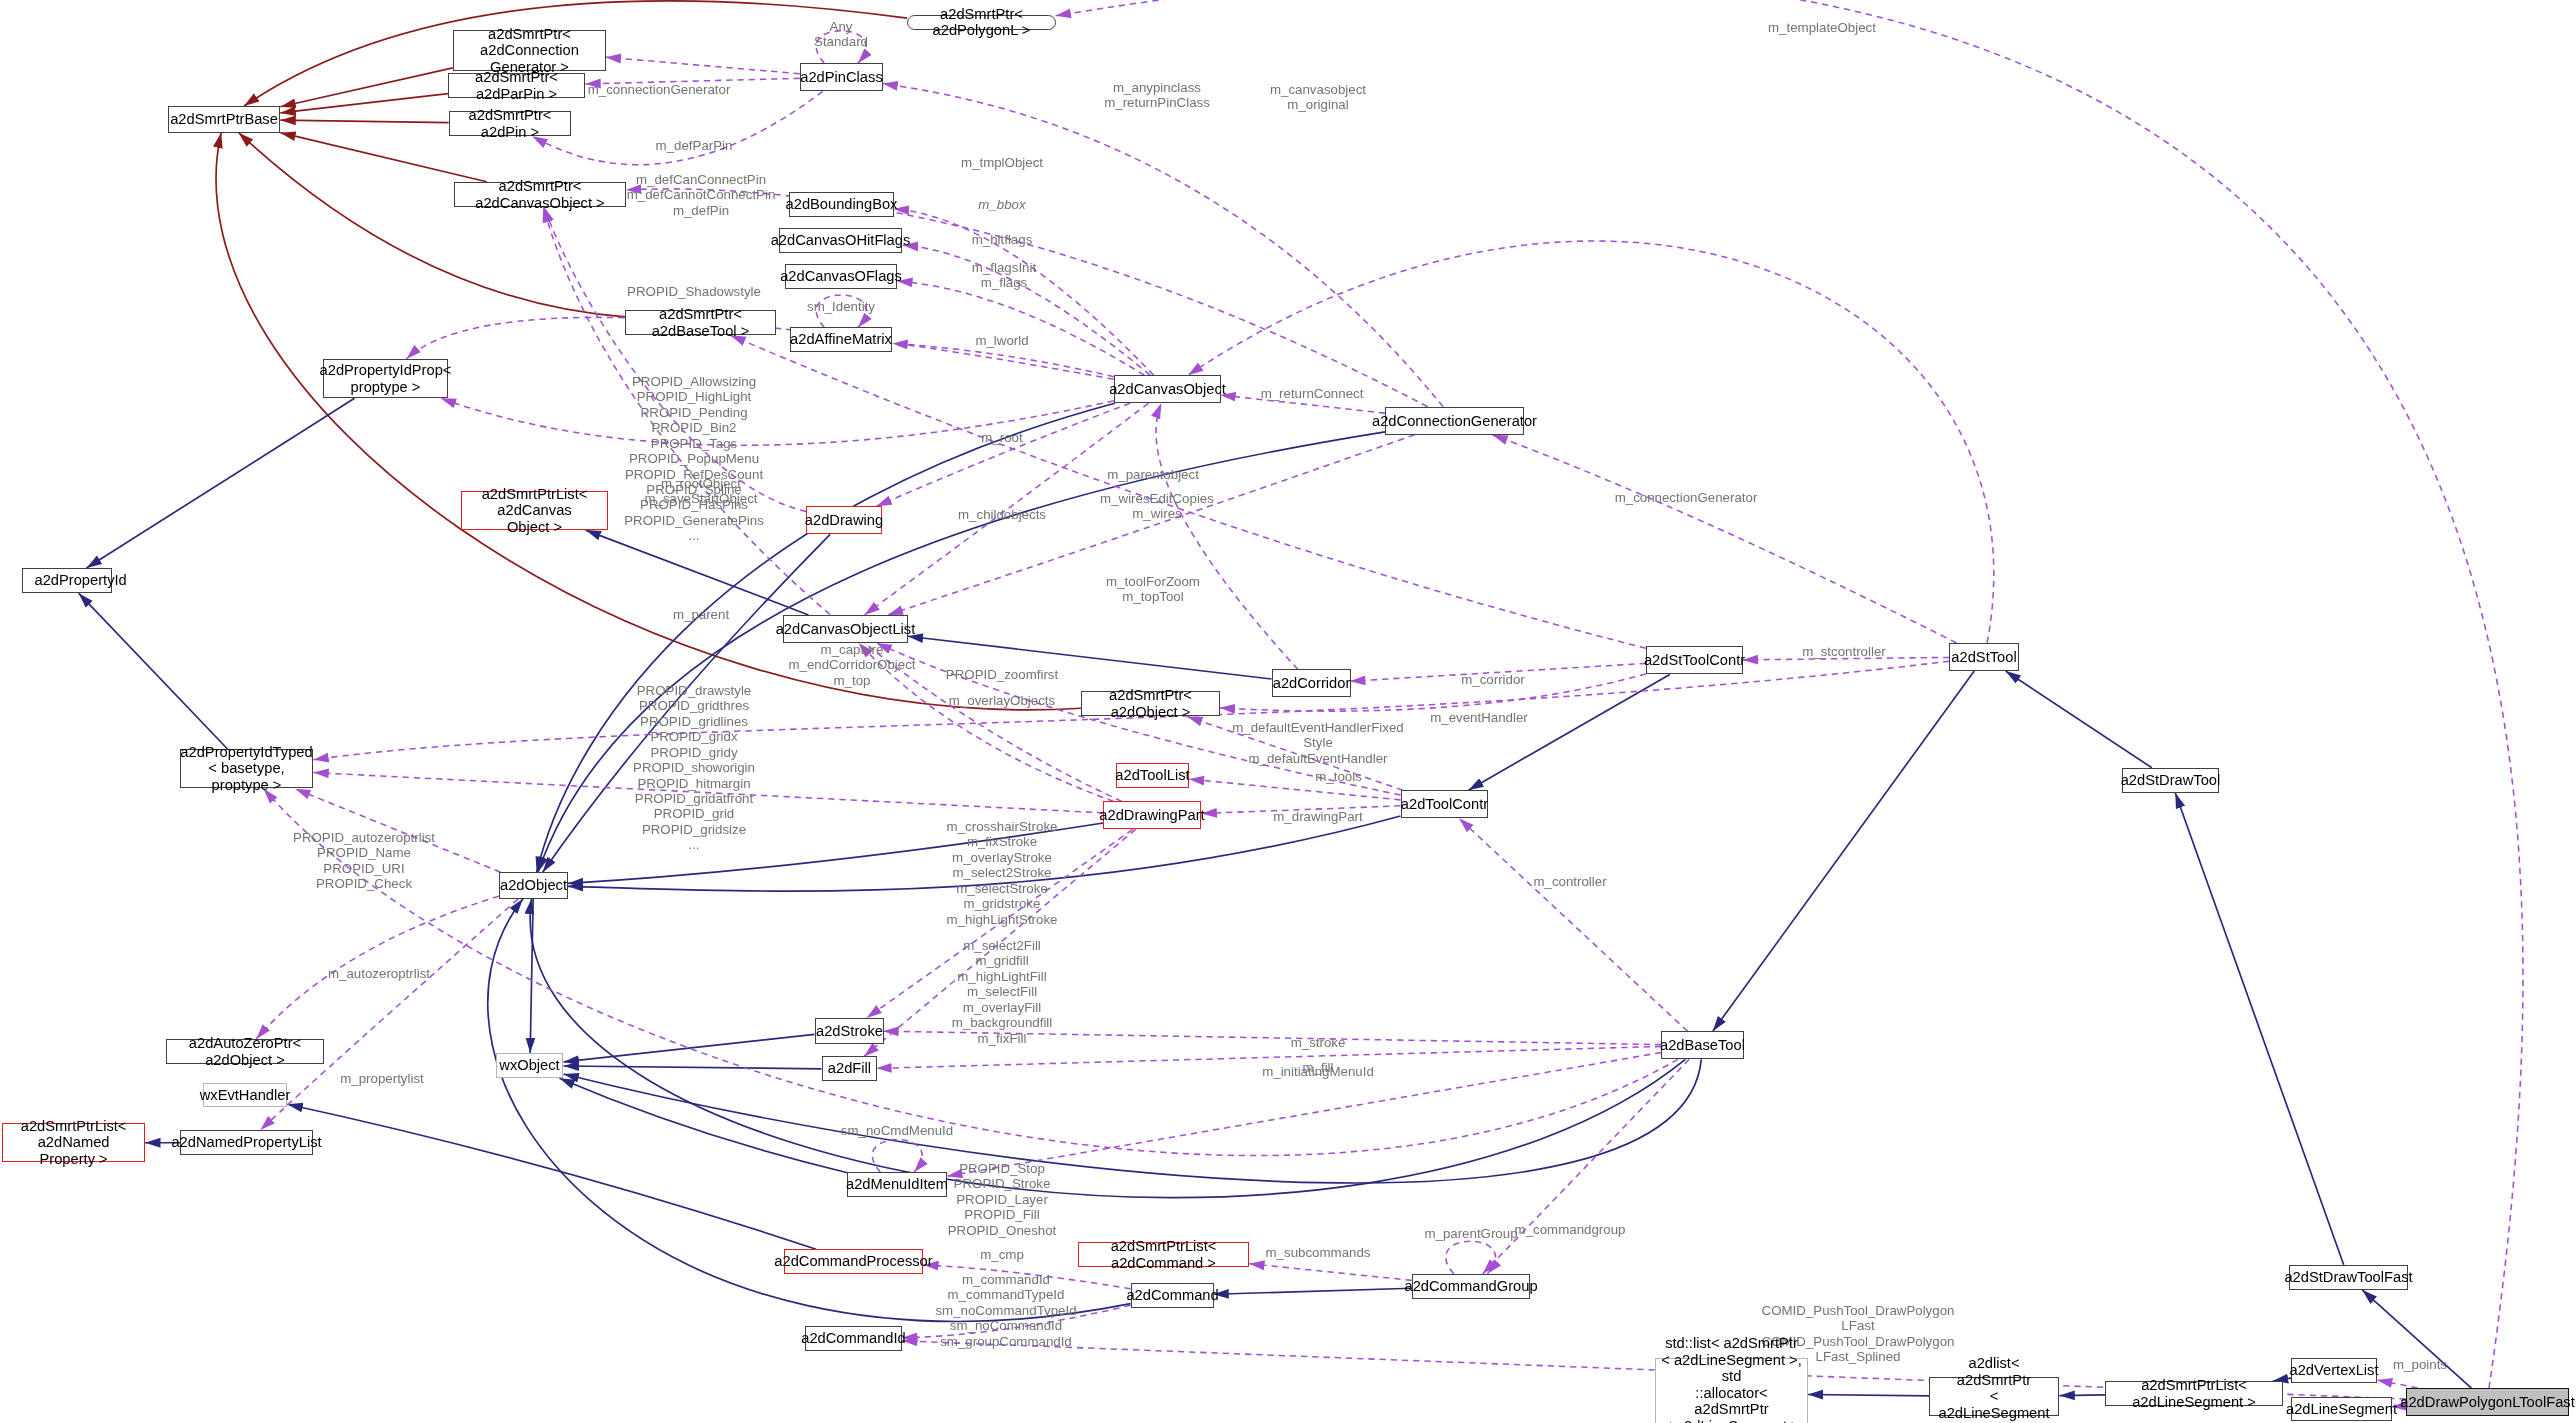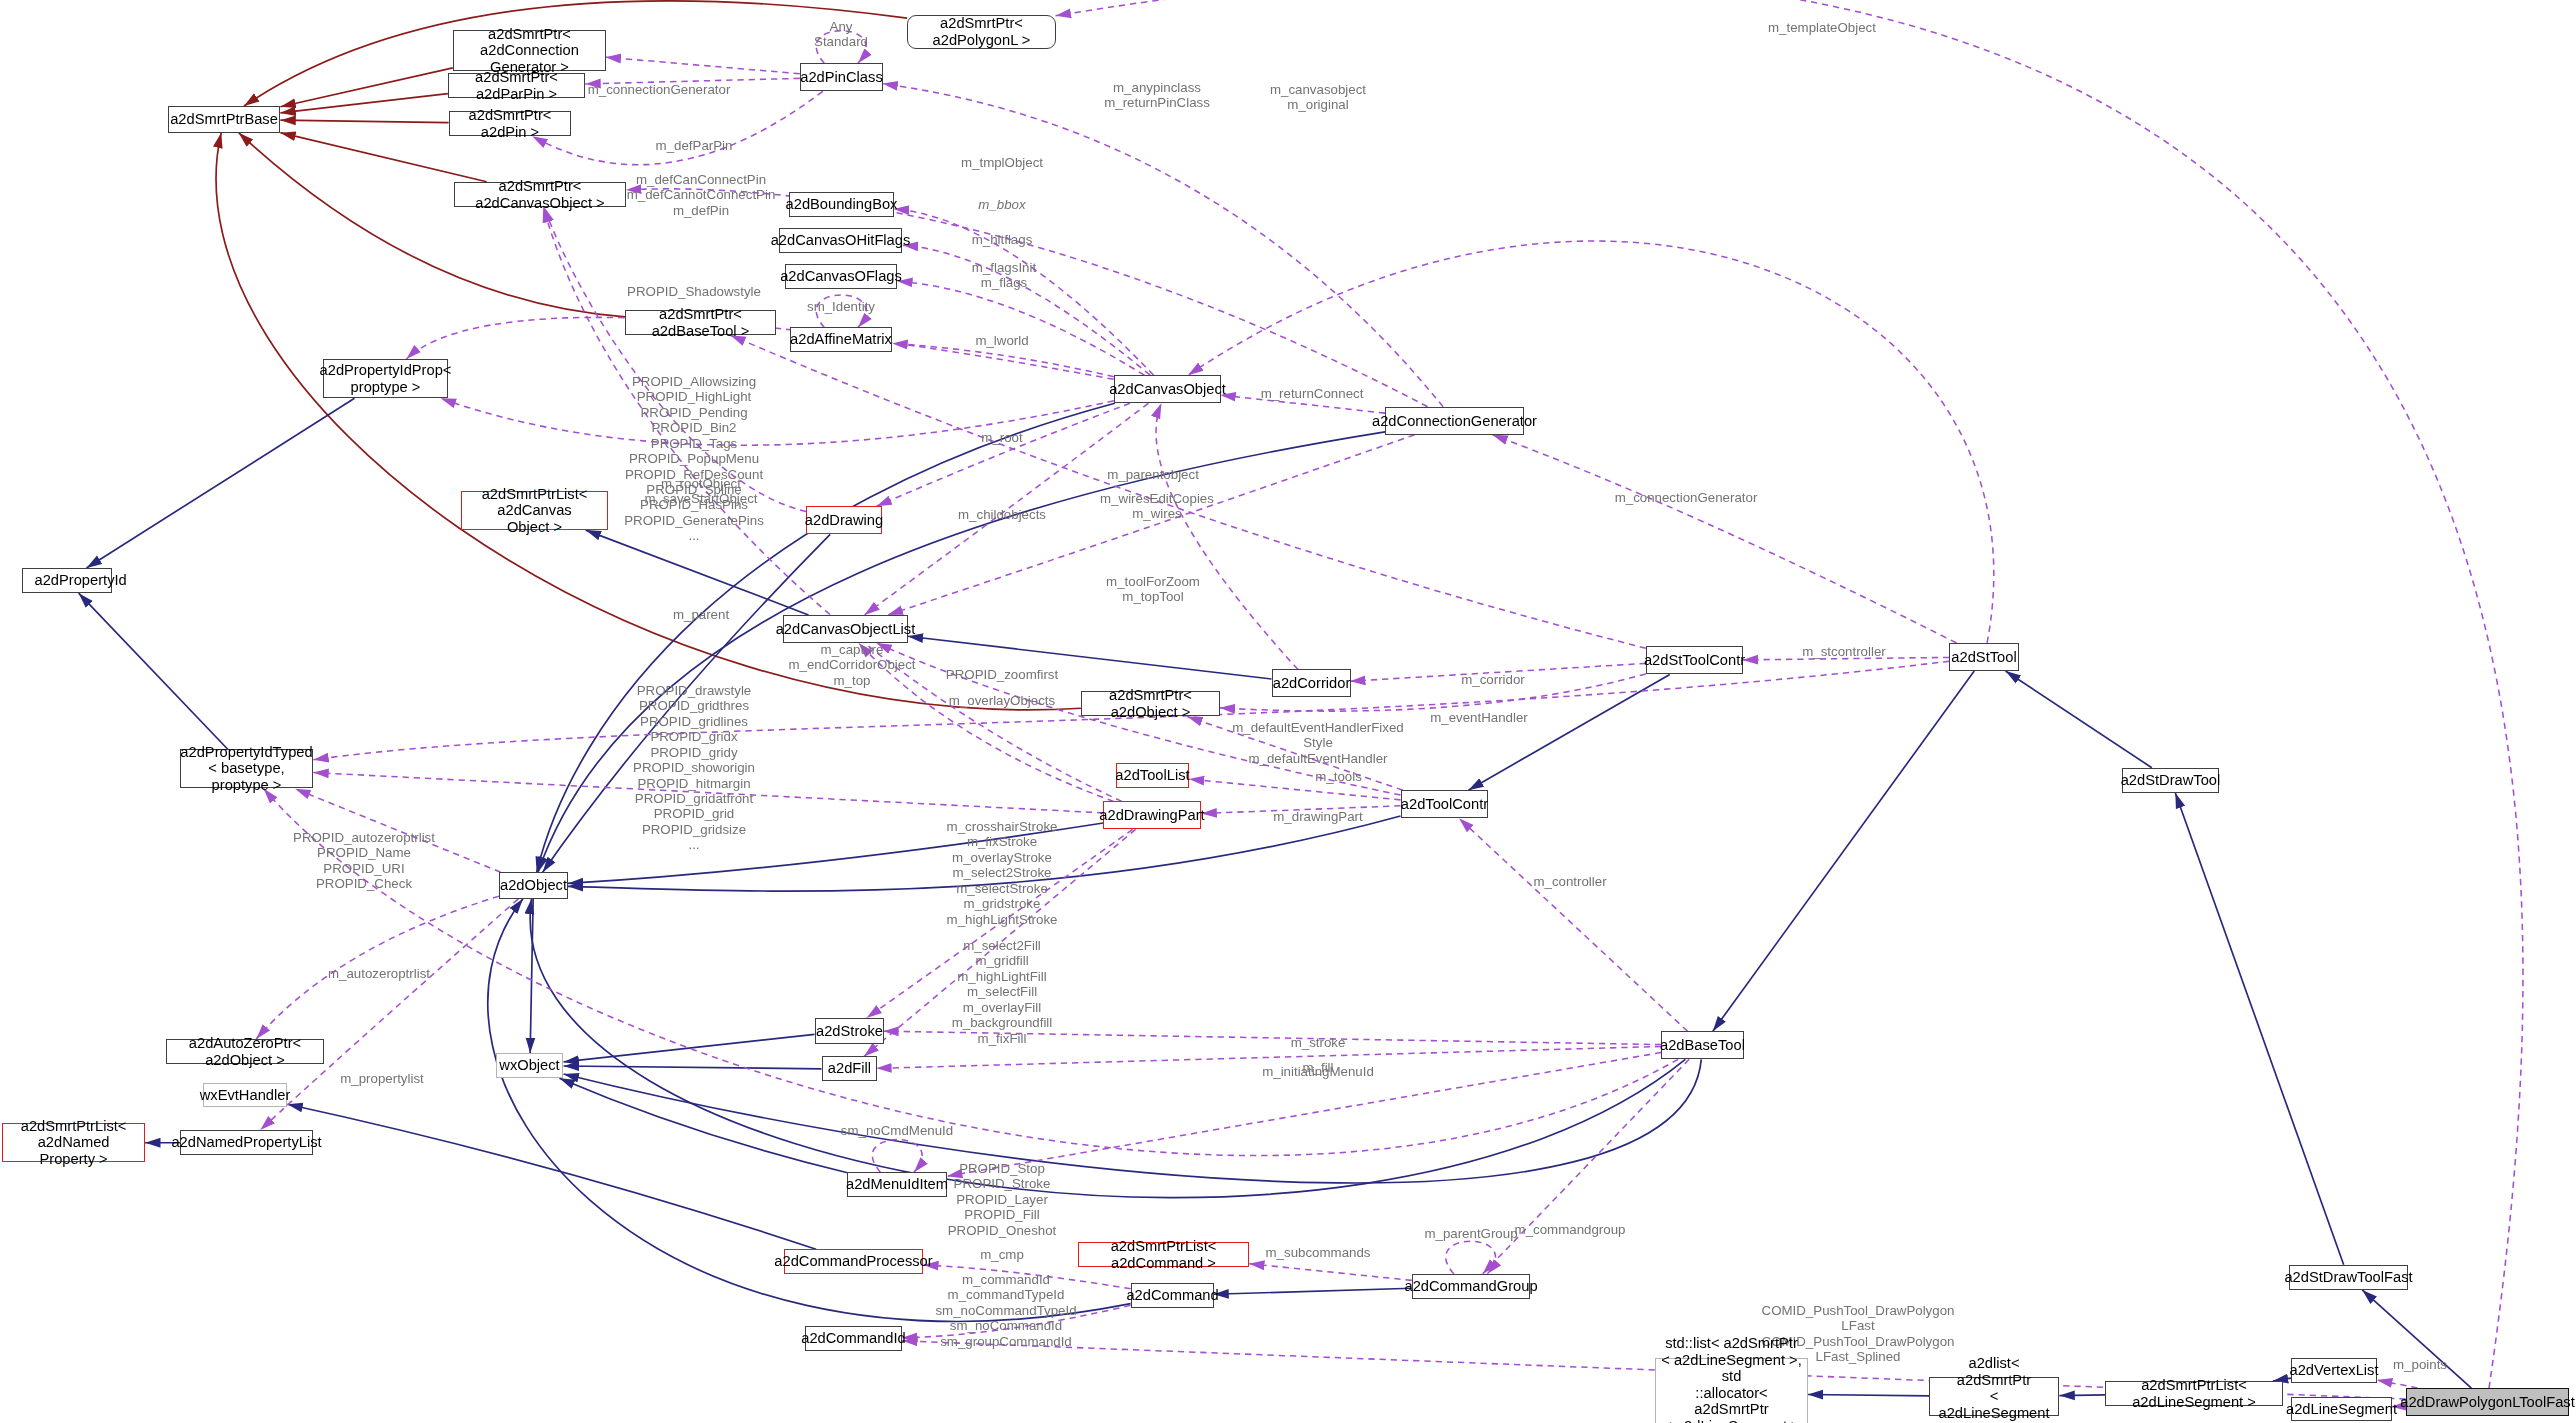--- a/index.html
+++ b/index.html
@@ -124,21 +124,21 @@
         <path d="M 3432 2005.576923076923 L 3412 2006.5384615384614" fill="none" stroke="#a44fd0" stroke-width="2.2" stroke-dasharray="9 7" marker-end="url(#mP)"></path>
       </g>
   </svg>
   <div id="nodes">
       <div class="node" style="left: 168px; top: 106px; width: 112px; height: 27px;">a2dSmrtPtrBase</div>
       <div class="node" style="left: 453px; top: 30px; width: 153px; height: 41px;">a2dSmrtPtr&lt; a2dConnection
 Generator &gt;</div>
       <div class="node" style="left: 448px; top: 73px; width: 137px; height: 25px;">a2dSmrtPtr&lt; a2dParPin &gt;</div>
       <div class="node" style="left: 449px; top: 111px; width: 122px; height: 25px;">a2dSmrtPtr&lt; a2dPin &gt;</div>
       <div class="node" style="left: 800px; top: 63px; width: 83px; height: 28px;">a2dPinClass</div>
-      <div class="node" style="left: 907px; top: 14.7px; width: 149px; height: 34px; border-radius: 9px;">a2dSmrtPtr&lt; a2dPolygonL &gt;</div>
+      <div class="node" style="left: 907px; top: 14.7px; width: 149px; height: 15px; border-radius: 9px;">a2dSmrtPtr&lt; a2dPolygonL &gt;</div>
       <div class="node" style="left: 454px; top: 182px; width: 172px; height: 25px;">a2dSmrtPtr&lt; a2dCanvasObject &gt;</div>
       <div class="node" style="left: 789px; top: 192px; width: 105px; height: 25px;">a2dBoundingBox</div>
       <div class="node" style="left: 779px; top: 228px; width: 123px; height: 25px;">a2dCanvasOHitFlags</div>
       <div class="node" style="left: 785px; top: 264px; width: 112px; height: 25px;">a2dCanvasOFlags</div>
       <div class="node" style="left: 625px; top: 310px; width: 151px; height: 25px;">a2dSmrtPtr&lt; a2dBaseTool &gt;</div>
       <div class="node" style="left: 790px; top: 327px; width: 102px; height: 25px;">a2dAffineMatrix</div>
       <div class="node" style="left: 323px; top: 359px; width: 125px; height: 39px;">a2dPropertyIdProp&lt;
 proptype &gt;</div>
       <div class="node" style="left: 1114px; top: 375px; width: 107px; height: 28px;">a2dCanvasObject</div>
       <div class="node" style="left: 1385px; top: 407px; width: 139px; height: 28px;">a2dConnectionGenerator</div>

